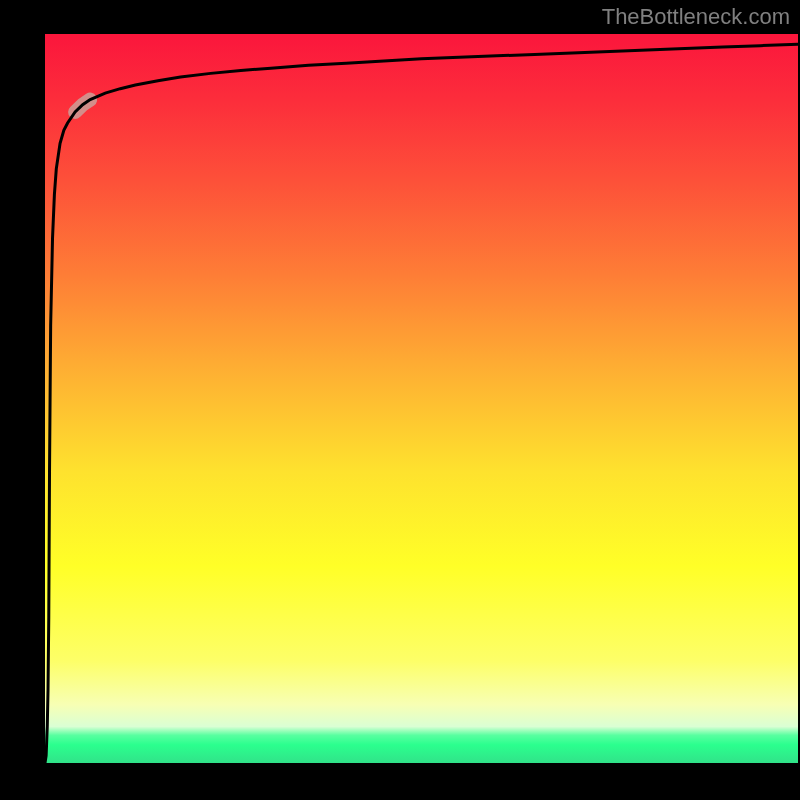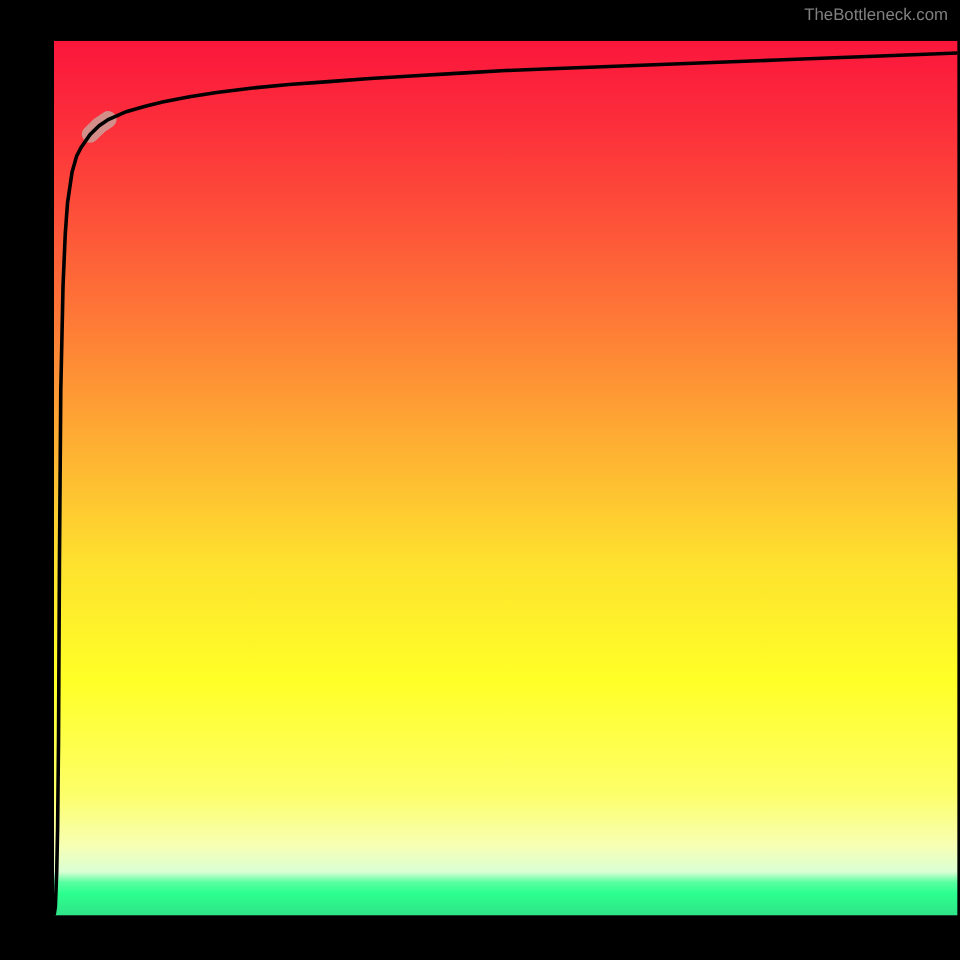--- a/index.html
+++ b/index.html
@@ -14,21 +14,21 @@
 .wrap {
   position: relative;
   width: 800px;
   height: 800px;
 }
 .attribution {
   position: absolute;
   top: 4px;
   right: 10px;
   color: #808080;
-  font-size: 14px;
+  font-size: 22px;
   font-weight: 400;
 }
 svg.plot {
   position: absolute;
   left: 45px;
   top: 34px;
   width: 753px;
   height: 729px;
   display: block;
 }

